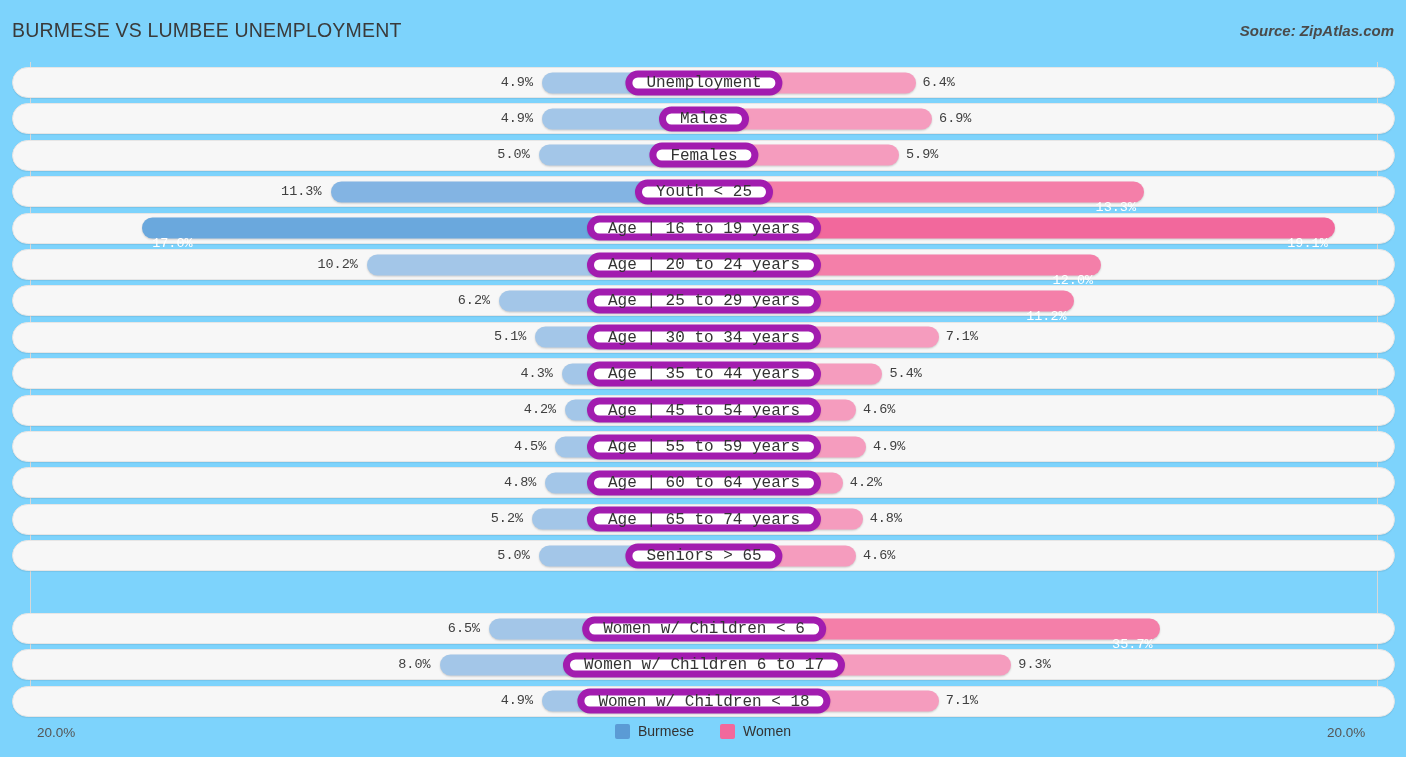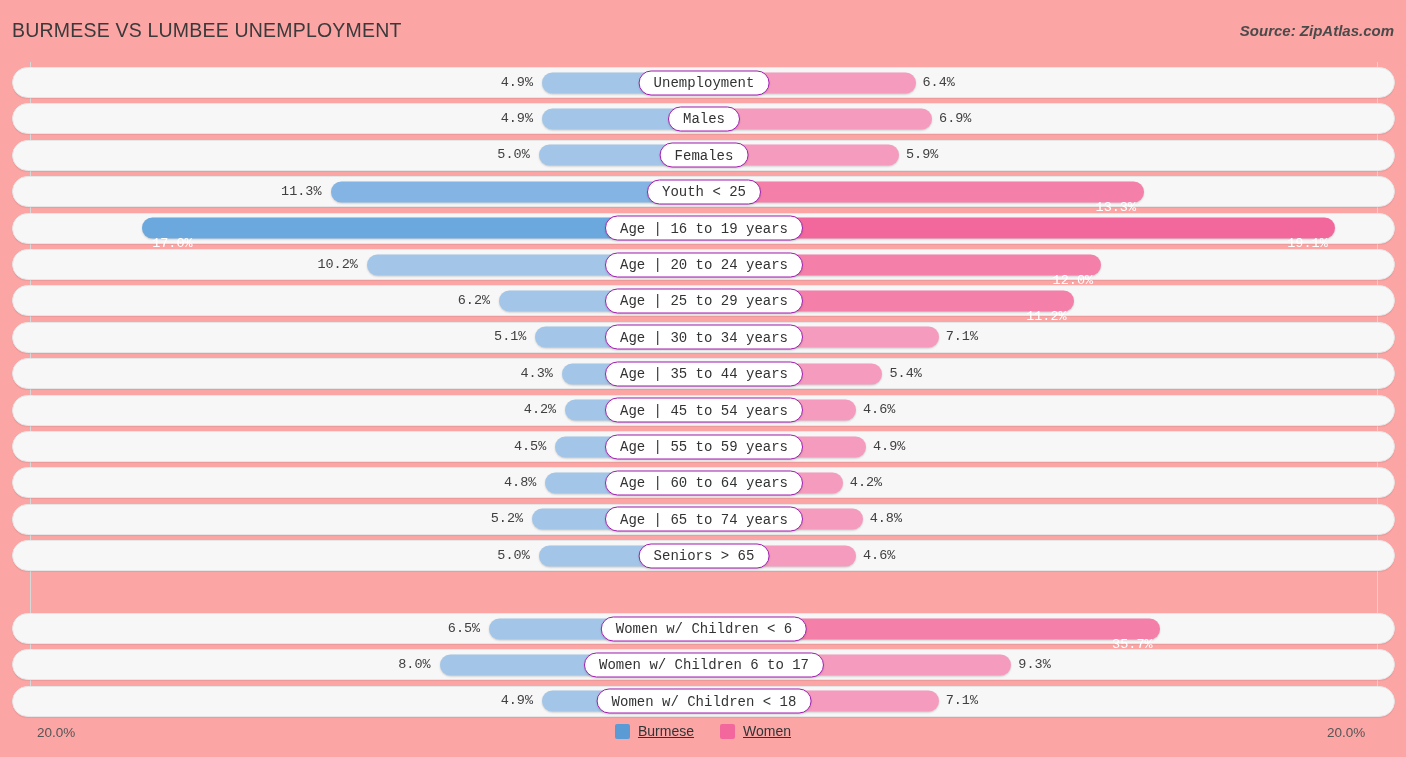--- a/index.html
+++ b/index.html
@@ -6,21 +6,21 @@
   html, body {
     margin: 0; padding: 0;
     width: 1406px; height: 757px;
     background: #ffffff;
     font-family: "Liberation Sans", sans-serif;
     overflow: hidden;
   }
   #chart-root {
     position: relative;
     width: 1406px; height: 757px;
-    background: #fca5a5;
+    background: #7dd3fc;
   }
 
   
   .title {
     position: absolute;
     left: 12px; top: 19px;
     font-size: 19.5px;
     color: #3a3a3a;
     letter-spacing: .2px;
     white-space: nowrap;
@@ -107,23 +107,23 @@
     position: absolute;
     top: 50%;
     left: 691px;
     transform: translate(-50%, -50%);
     height: 25px;
     padding: 0 14px;
     display: flex;
     align-items: center;
     justify-content: center;
     background: #ffffff;
-    border: 1px solid #a21caf;
+    border: 7px solid #a21caf;
     border-radius: 13px;
-    font-size: 14px;
+    font-size: 16px;
     color: #333333;
     white-space: nowrap;
     box-shadow: 0 1px 2px rgba(0,0,0,.14);
     z-index: 3;
   }
 
   
   .axis-label {
     position: absolute;
     top: 725px;
@@ -143,21 +143,20 @@
     align-items: center;
     gap: 26px;
   }
   .legend-item {
     display: flex;
     align-items: center;
     gap: 8px;
     font-size: 14px;
     color: #333333;
     white-space: nowrap;
-    text-decoration: underline;
   }
   .swatch {
     width: 15px; height: 15px;
     border-radius: 2px;
     display: inline-block;
   }
 </style>
 </head>
 <body>
 

